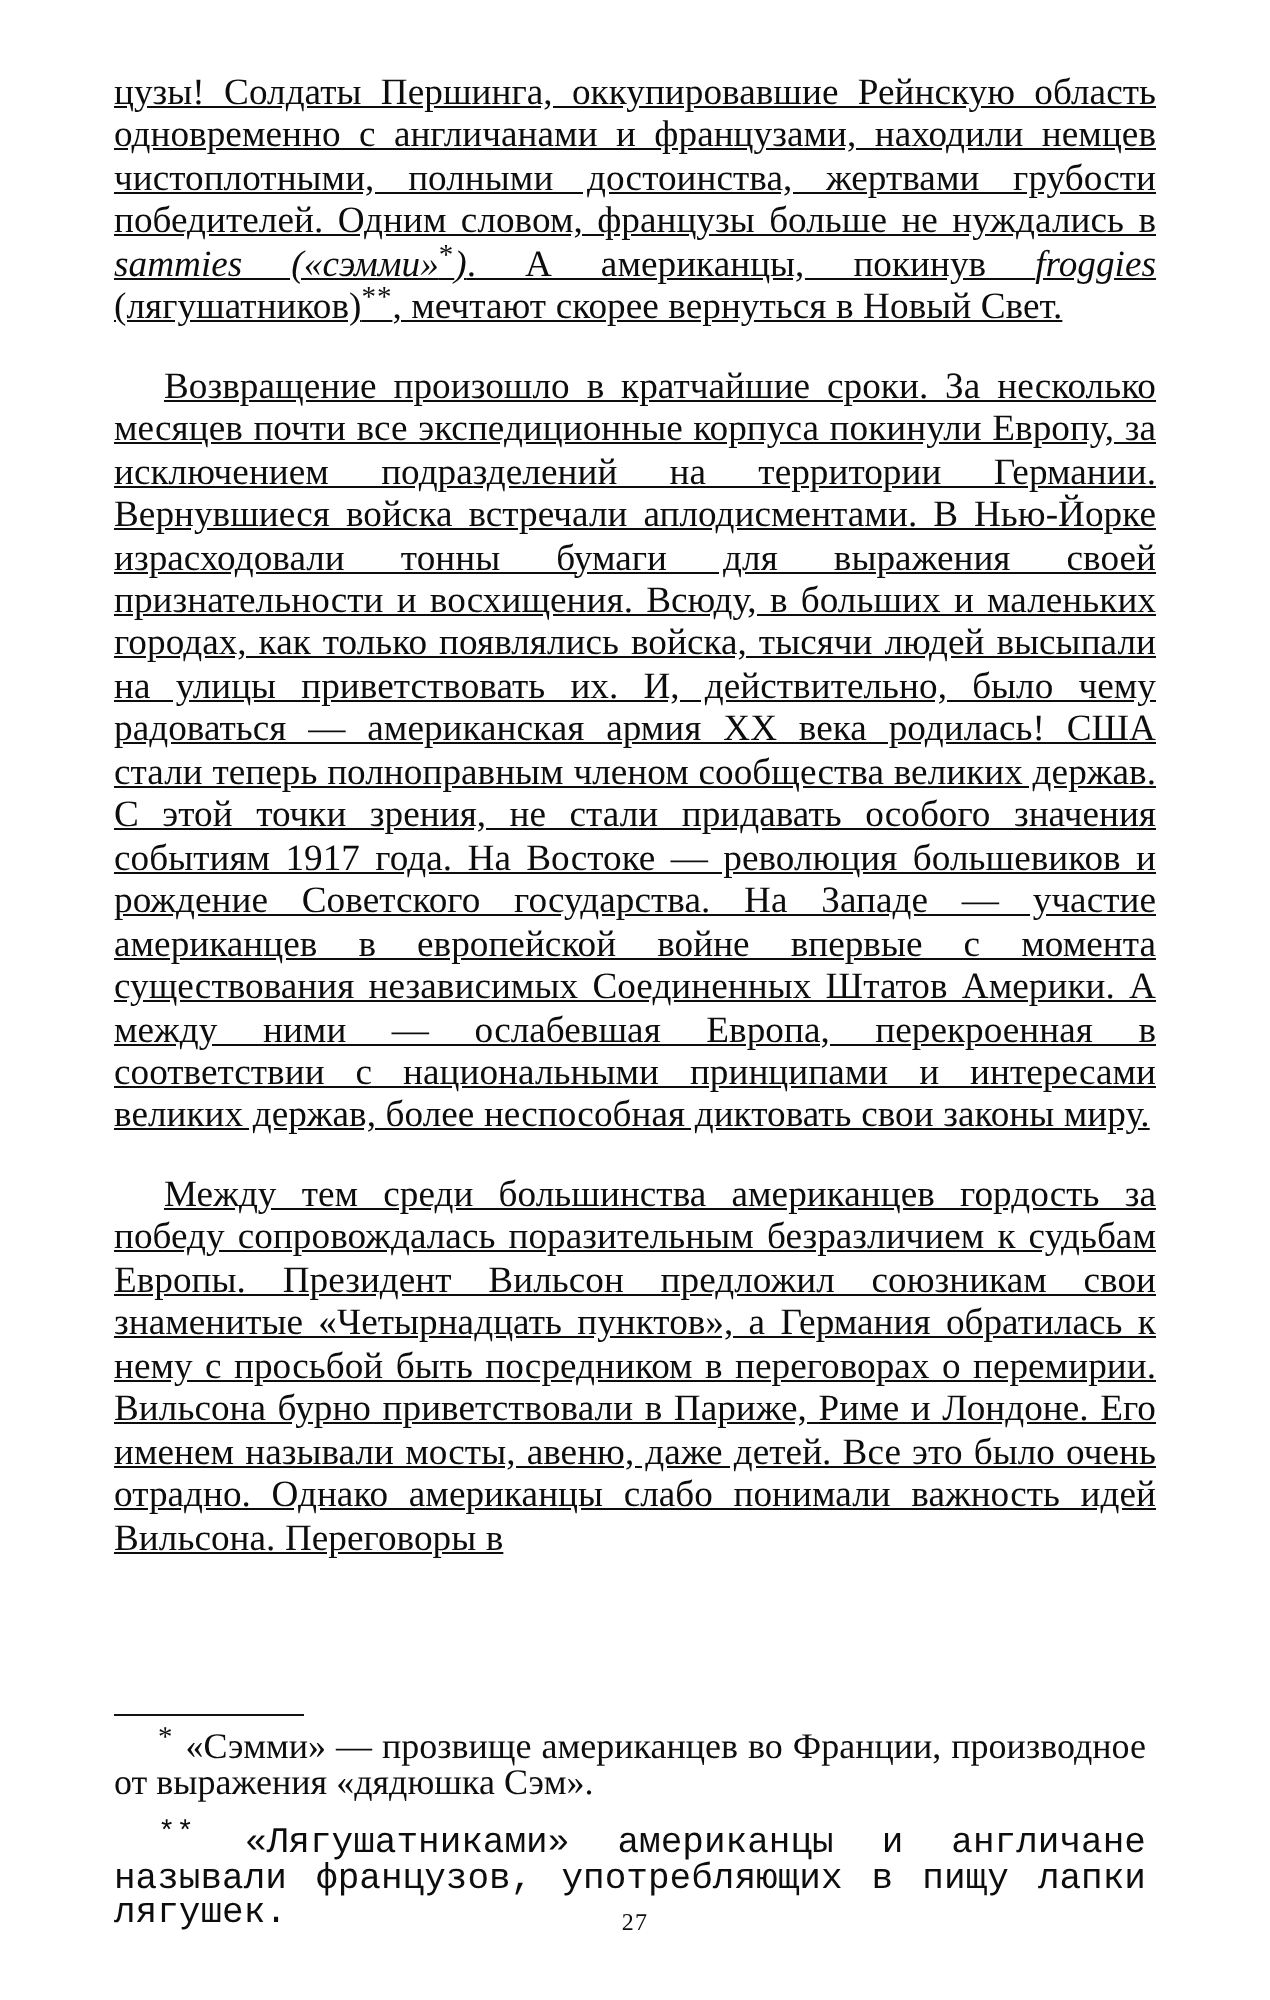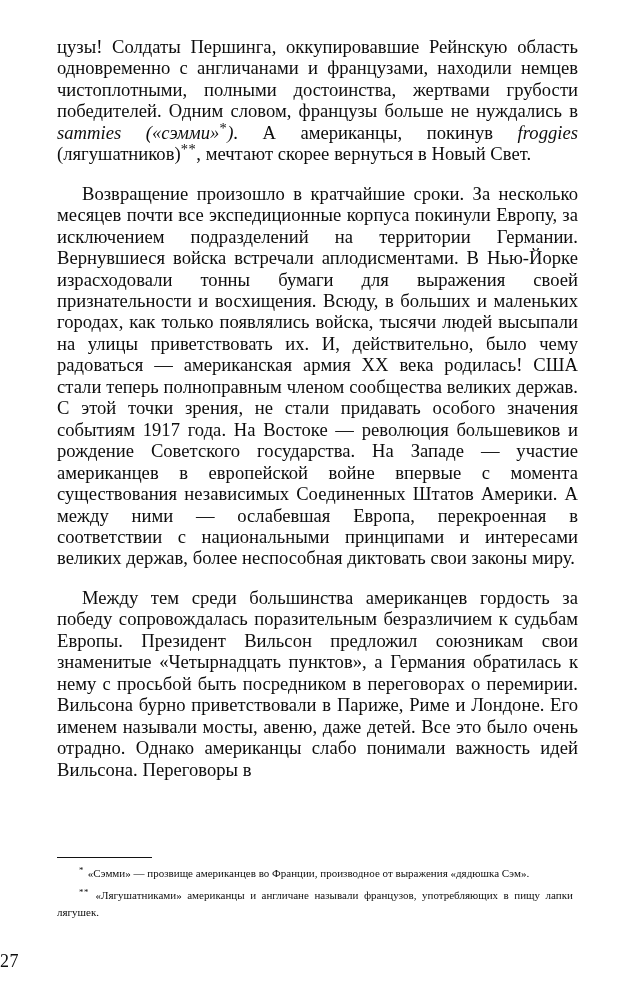--- a/index.html
+++ b/index.html
@@ -24,20 +24,21 @@
     height: 1000px;
     box-sizing: border-box;
   }
 
   
   .text-column {
     position: absolute;
     left: 57px;
     top: 36px;
     width: 521px;
+    text-decoration: underline;
   }
 
   .para {
     margin: 0;
     font-size: 18.6px;
     line-height: 21.45px;
     text-align: justify;
     text-justify: inter-word;
     text-indent: 25px;
     letter-spacing: 0.02px;
@@ -74,47 +75,48 @@
   .footnote-rule {
     width: 95px;
     height: 0;
     border: 0;
     border-top: 1.6px solid #121212;
     margin: 0 0 7px 0;
   }
 
   .footnote {
     margin: 0;
-    font-size: 11px;
+    font-size: 18px;
     line-height: 17.6px;
     text-align: justify;
     text-justify: inter-word;
     text-indent: 22px;
     letter-spacing: 0.01px;
   }
   .footnote + .footnote {
-    margin-top: 4px;
+    margin-top: 14px;
+    font-family: Liberation Mono, monospace;
   }
 
   .fn-marker {
     font-size: 0.8em;
     vertical-align: 0.45em;
     line-height: 0;
     letter-spacing: 0.6px;
     padding-right: 1px;
   }
 
   
   .page-number {
     position: absolute;
     left: 0;
     right: 0;
     top: 950px;
-    text-align: left;
-    font-size: 18px;
+    text-align: center;
+    font-size: 12px;
     line-height: 22px;
     letter-spacing: 0.6px;
   }
 </style>
 </head>
 <body>
 
 <div class="page">
 
   <div class="text-column">

